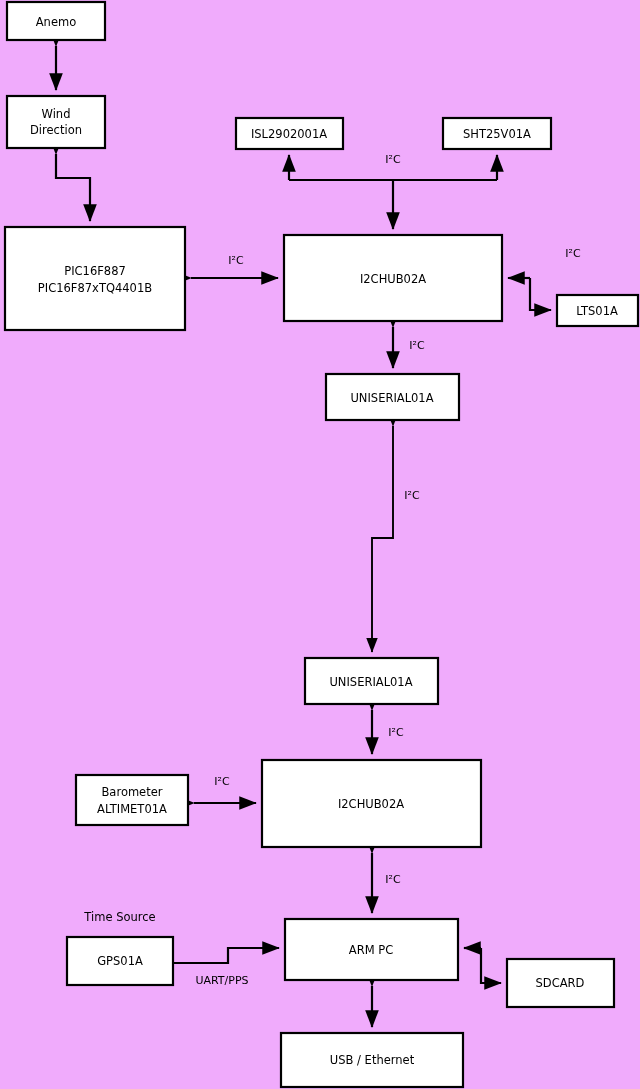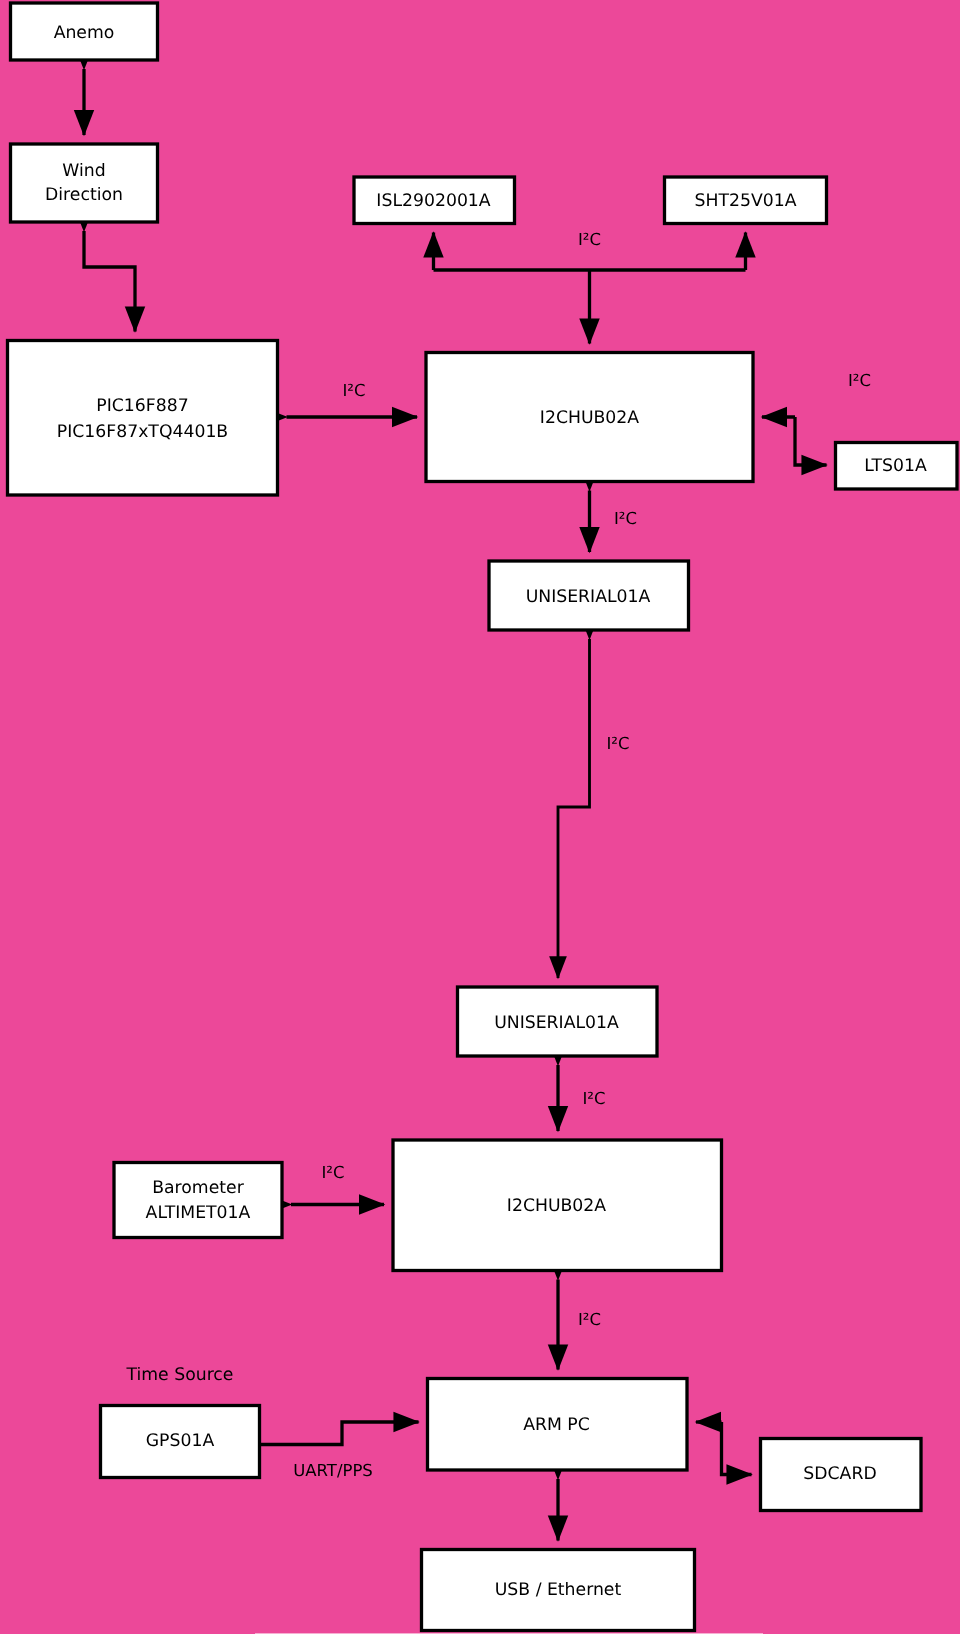--- a/index.html
+++ b/index.html
@@ -8,21 +8,21 @@
     padding: 0;
     background: #ffffff;
   }
   body {
     font-family: "DejaVu Sans", sans-serif;
   }
   #diagram-root {
     position: relative;
     width: 640px;
     height: 1089px;
-    background: #ec4899;
+    background: #f0abfc;
     overflow: hidden;
   }
   svg.diagram {
     display: block;
     width: 640px;
     height: 1089px;
   }
   .node-rect {
     fill: #ffffff;
     stroke: #000000;

